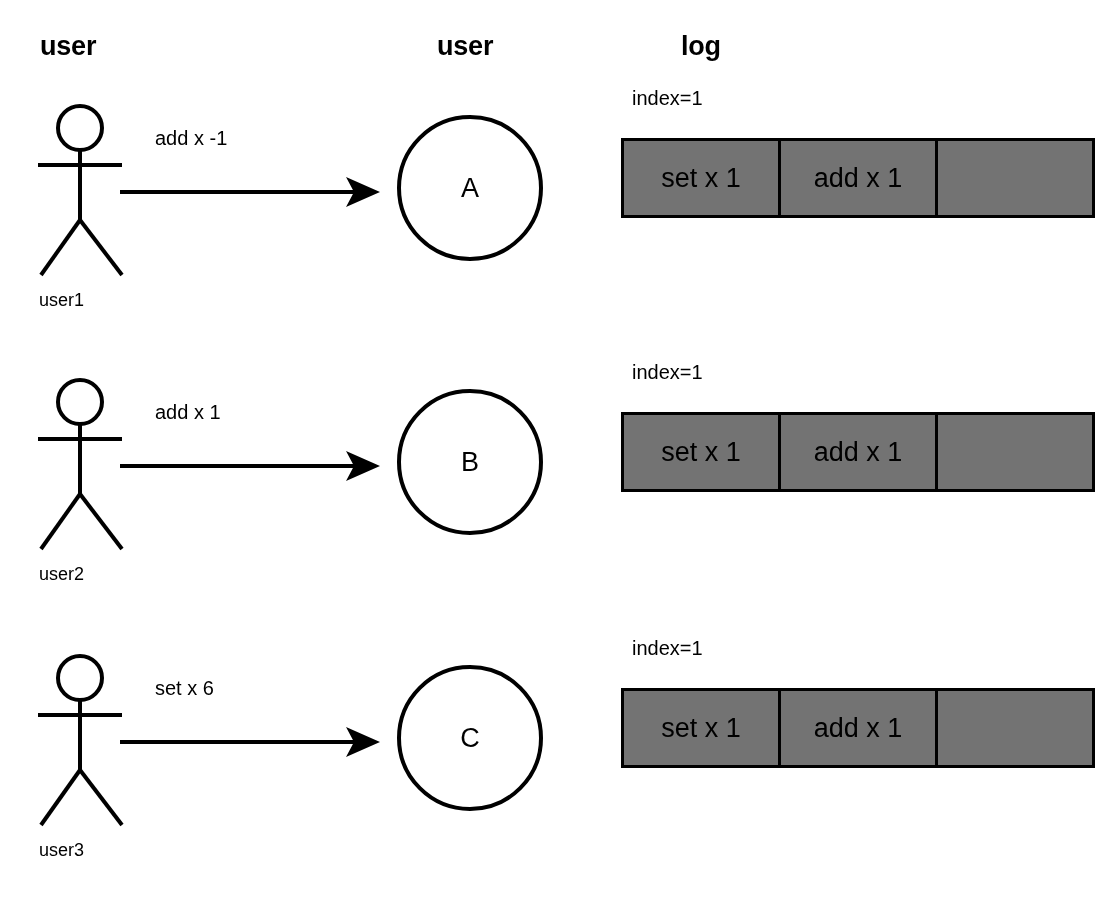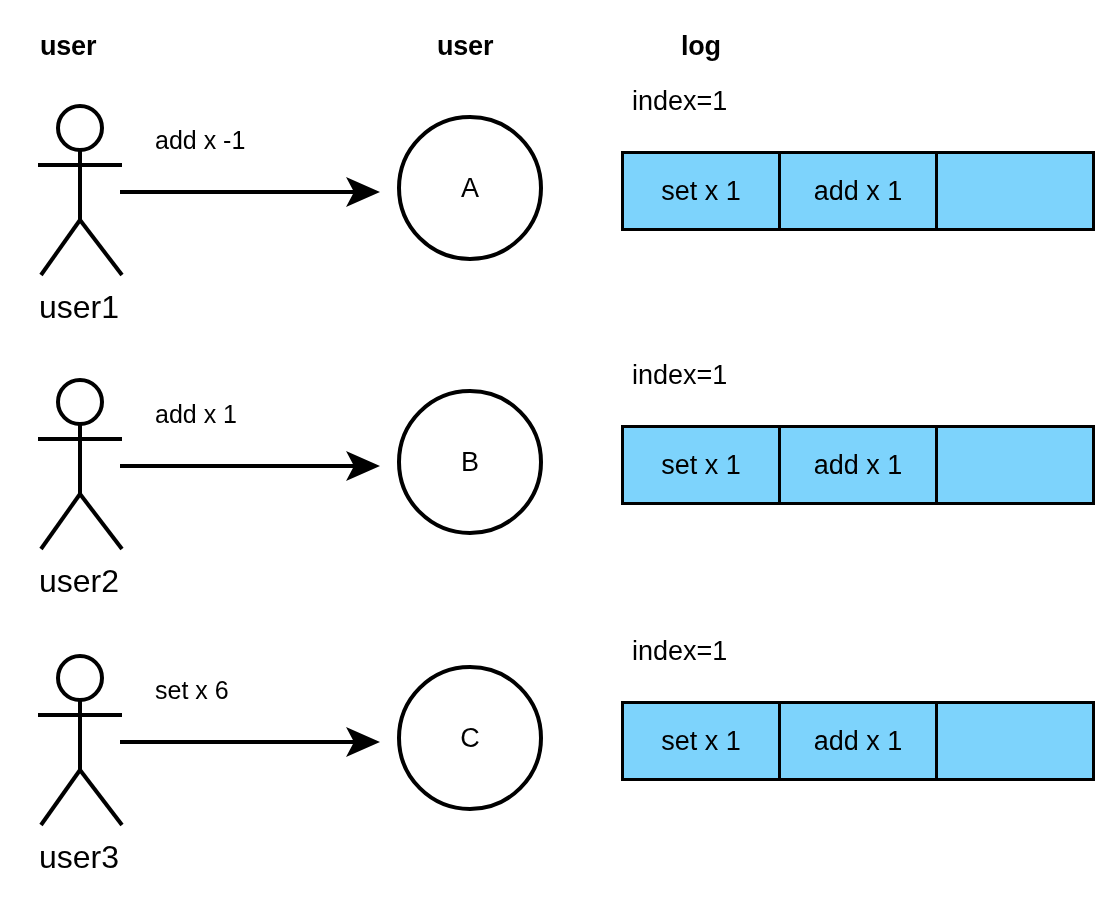--- a/index.html
+++ b/index.html
@@ -53,39 +53,39 @@
     left: 28px;
     top: 95px;
     width: 110px;
     height: 190px;
     overflow: visible;
   }
   .actor-label {
     position: absolute;
     left: 39px;
     top: 291px;
-    font-size: 32px;
+    font-size: 18px;
     line-height: 1;
     white-space: nowrap;
   }
 
   
   .arrow-svg {
     position: absolute;
     left: 118px;
     top: 172px;
     width: 266px;
     height: 40px;
     overflow: visible;
   }
   .arrow-label {
     position: absolute;
     left: 155px;
     top: 128px;
-    font-size: 25px;
+    font-size: 20px;
     line-height: 1;
     white-space: nowrap;
   }
 
   
   .node-svg {
     position: absolute;
     left: 396px;
     top: 114px;
     width: 148px;
@@ -103,34 +103,34 @@
     justify-content: center;
     font-size: 27px;
     line-height: 1;
   }
 
   
   .log-index {
     position: absolute;
     left: 632px;
     top: 88px;
-    font-size: 27px;
+    font-size: 20px;
     line-height: 1;
     white-space: nowrap;
   }
   .log-table {
     position: absolute;
     left: 621px;
-    top: 151px;
+    top: 138px;
     width: 474px;
     height: 80px;
     border: 3px solid #000000;
     box-sizing: border-box;
     display: flex;
-    background: #7dd3fc;
+    background: #737373;
   }
   .log-cell {
     flex: 1 1 0;
     display: flex;
     align-items: center;
     justify-content: center;
     font-size: 27px;
     line-height: 1;
     border-right: 3px solid #000000;
     box-sizing: border-box;

